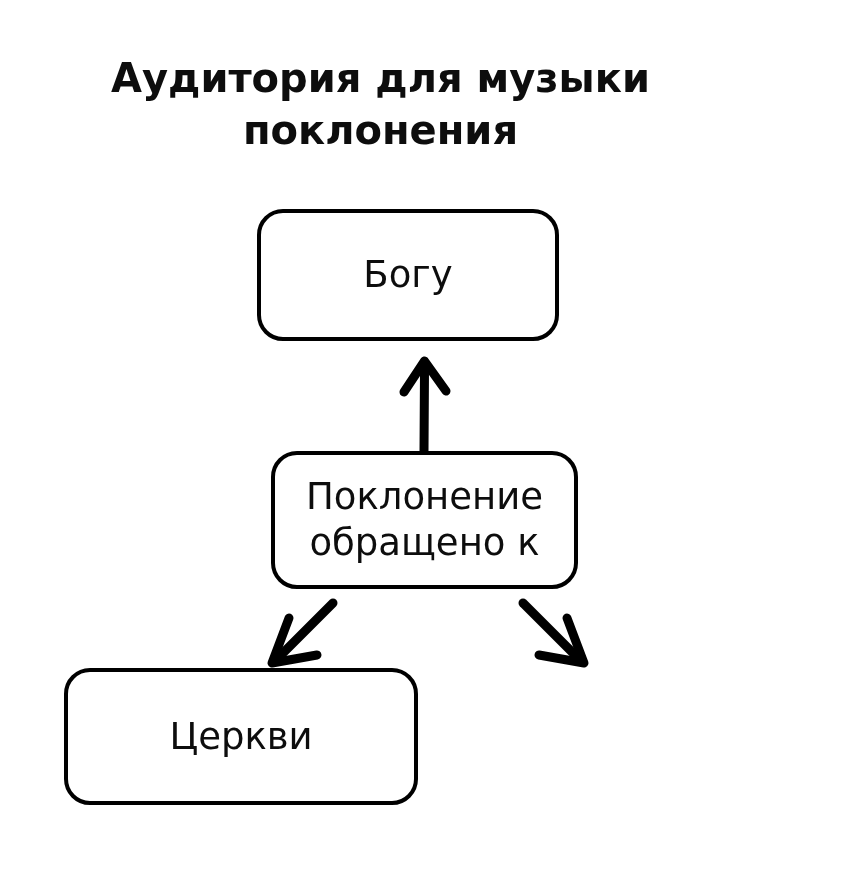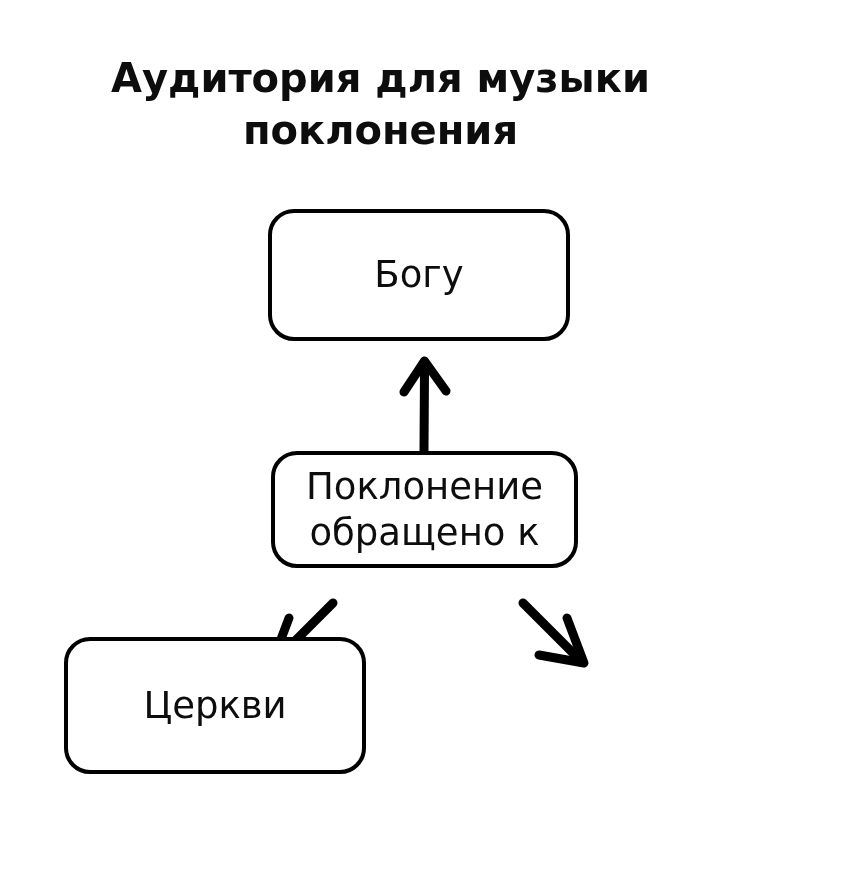--- a/index.html
+++ b/index.html
@@ -43,35 +43,35 @@
     text-align: center;
   }
   .node-label {
     font-size: 37px;
     line-height: 46px;
     color: #0d0d0d;
     white-space: pre-line;
     padding: 0 10px;
   }
   #node-god {
-    left: 268px;
+    left: 257px;
     top: 209px;
     width: 302px;
     height: 132px;
   }
   #node-worship {
     left: 271px;
     top: 451px;
     width: 307px;
-    height: 117px;
+    height: 138px;
   }
   #node-church {
     left: 64px;
-    top: 637px;
-    width: 302px;
+    top: 668px;
+    width: 354px;
     height: 137px;
   }
   #node-world {
     left: 504px;
     top: 672px;
     width: 302px;
     height: 137px;
   }
   #arrows {
     position: absolute;

